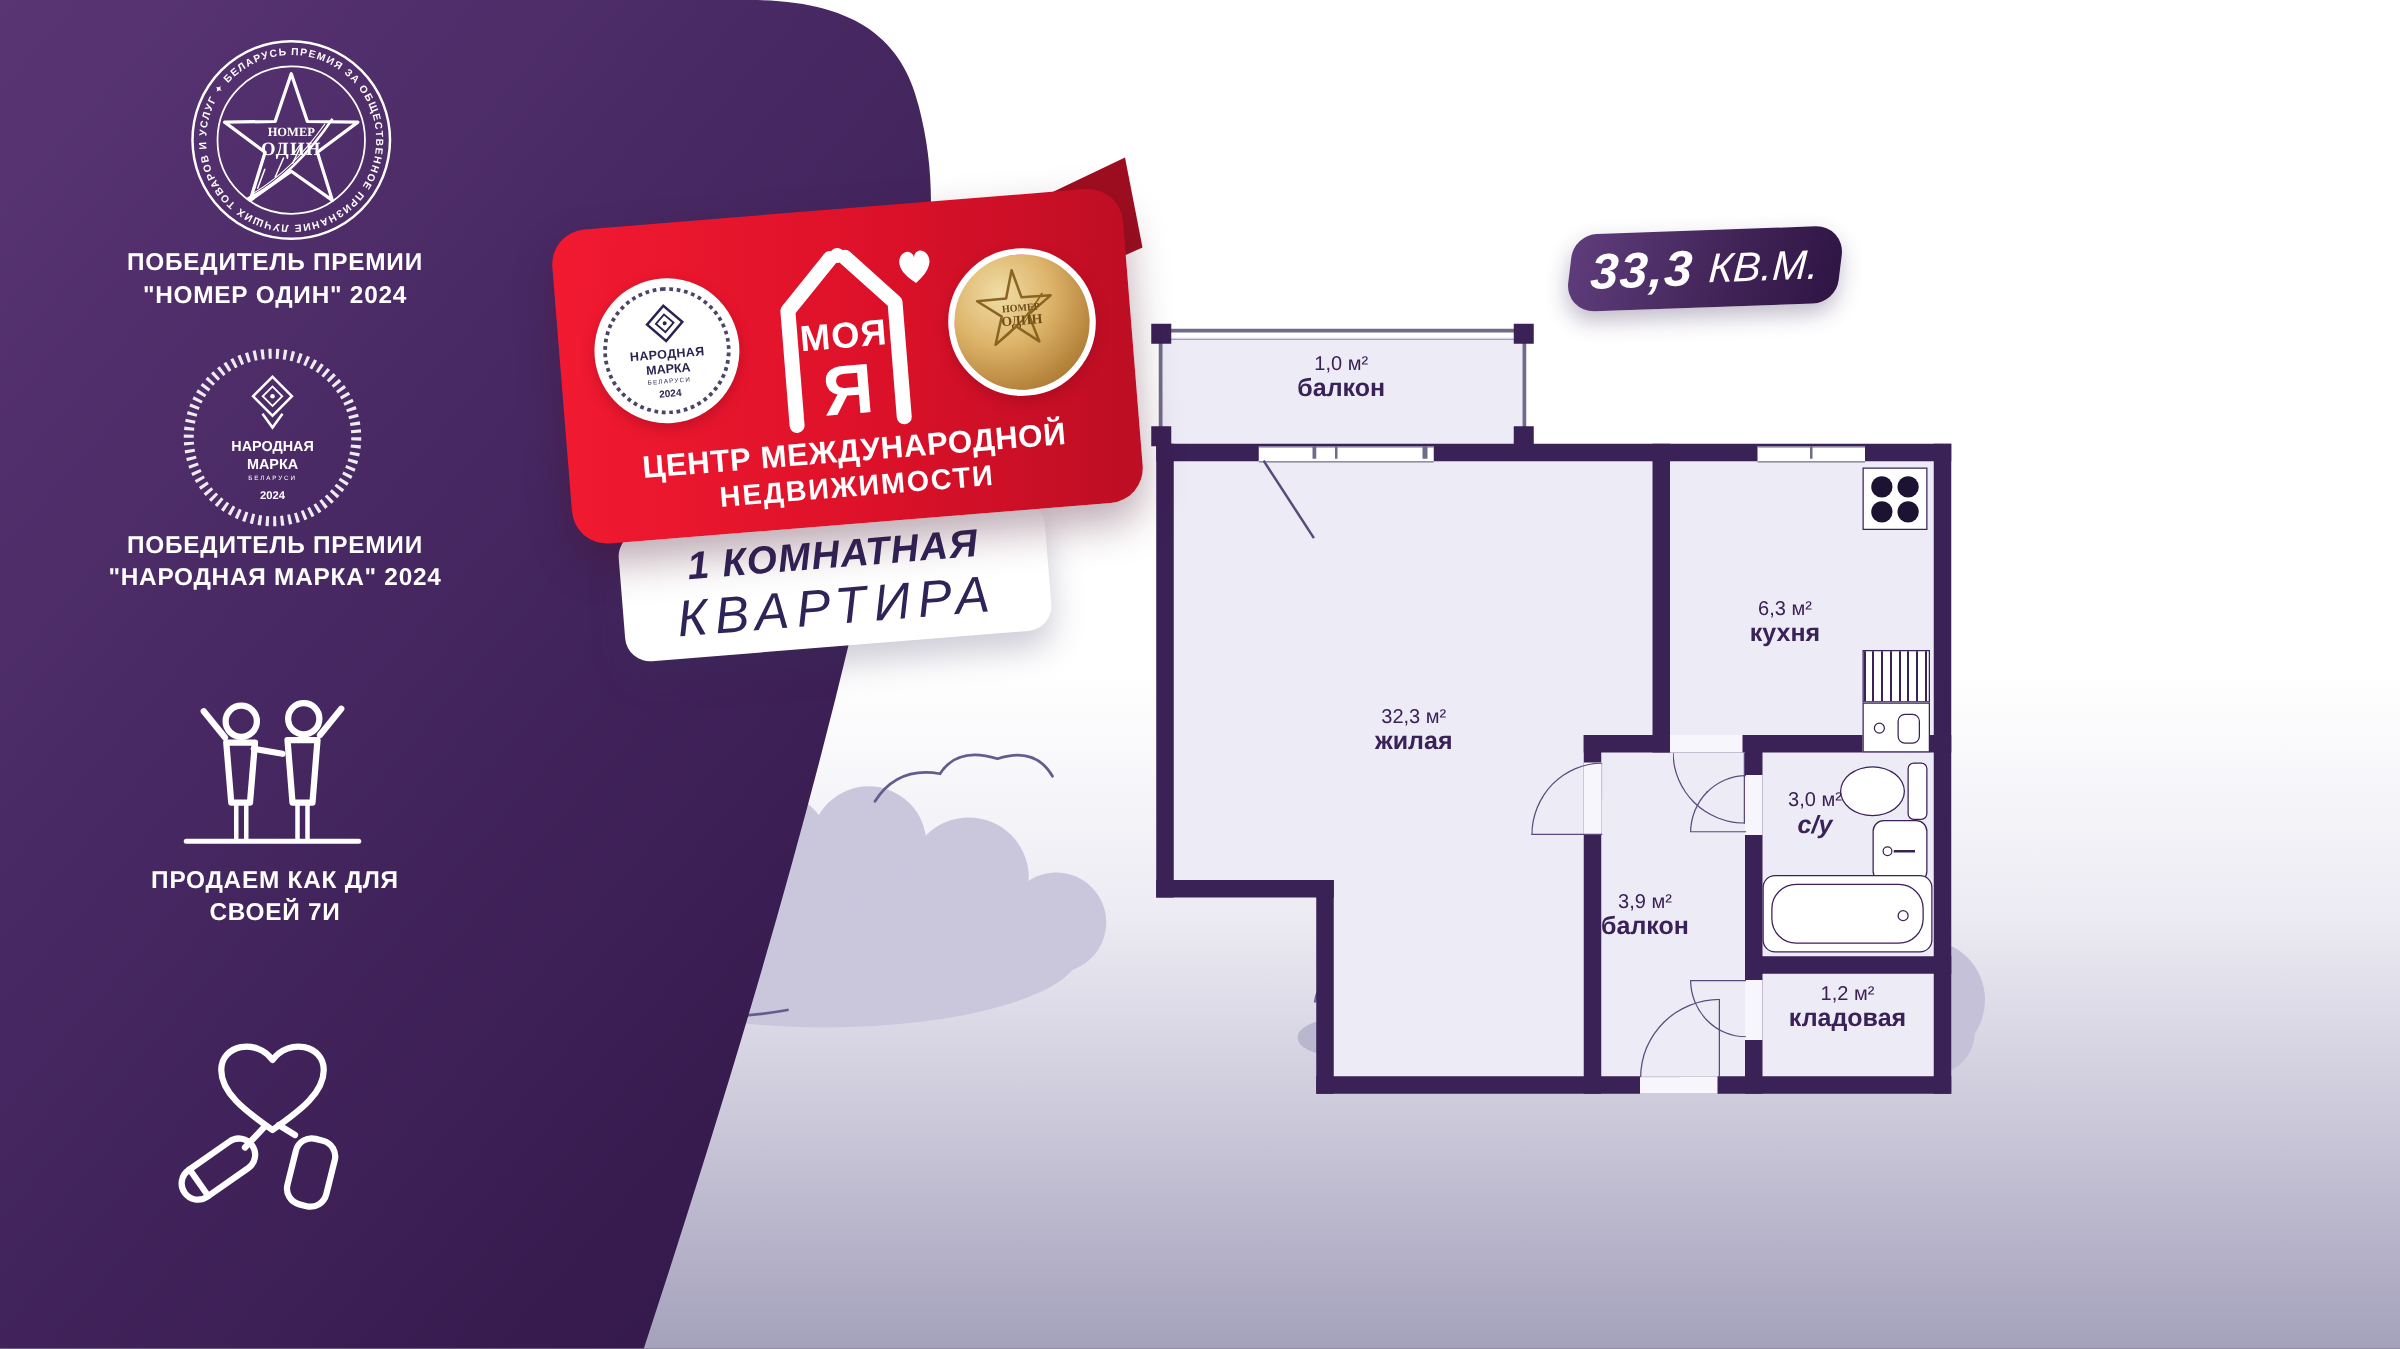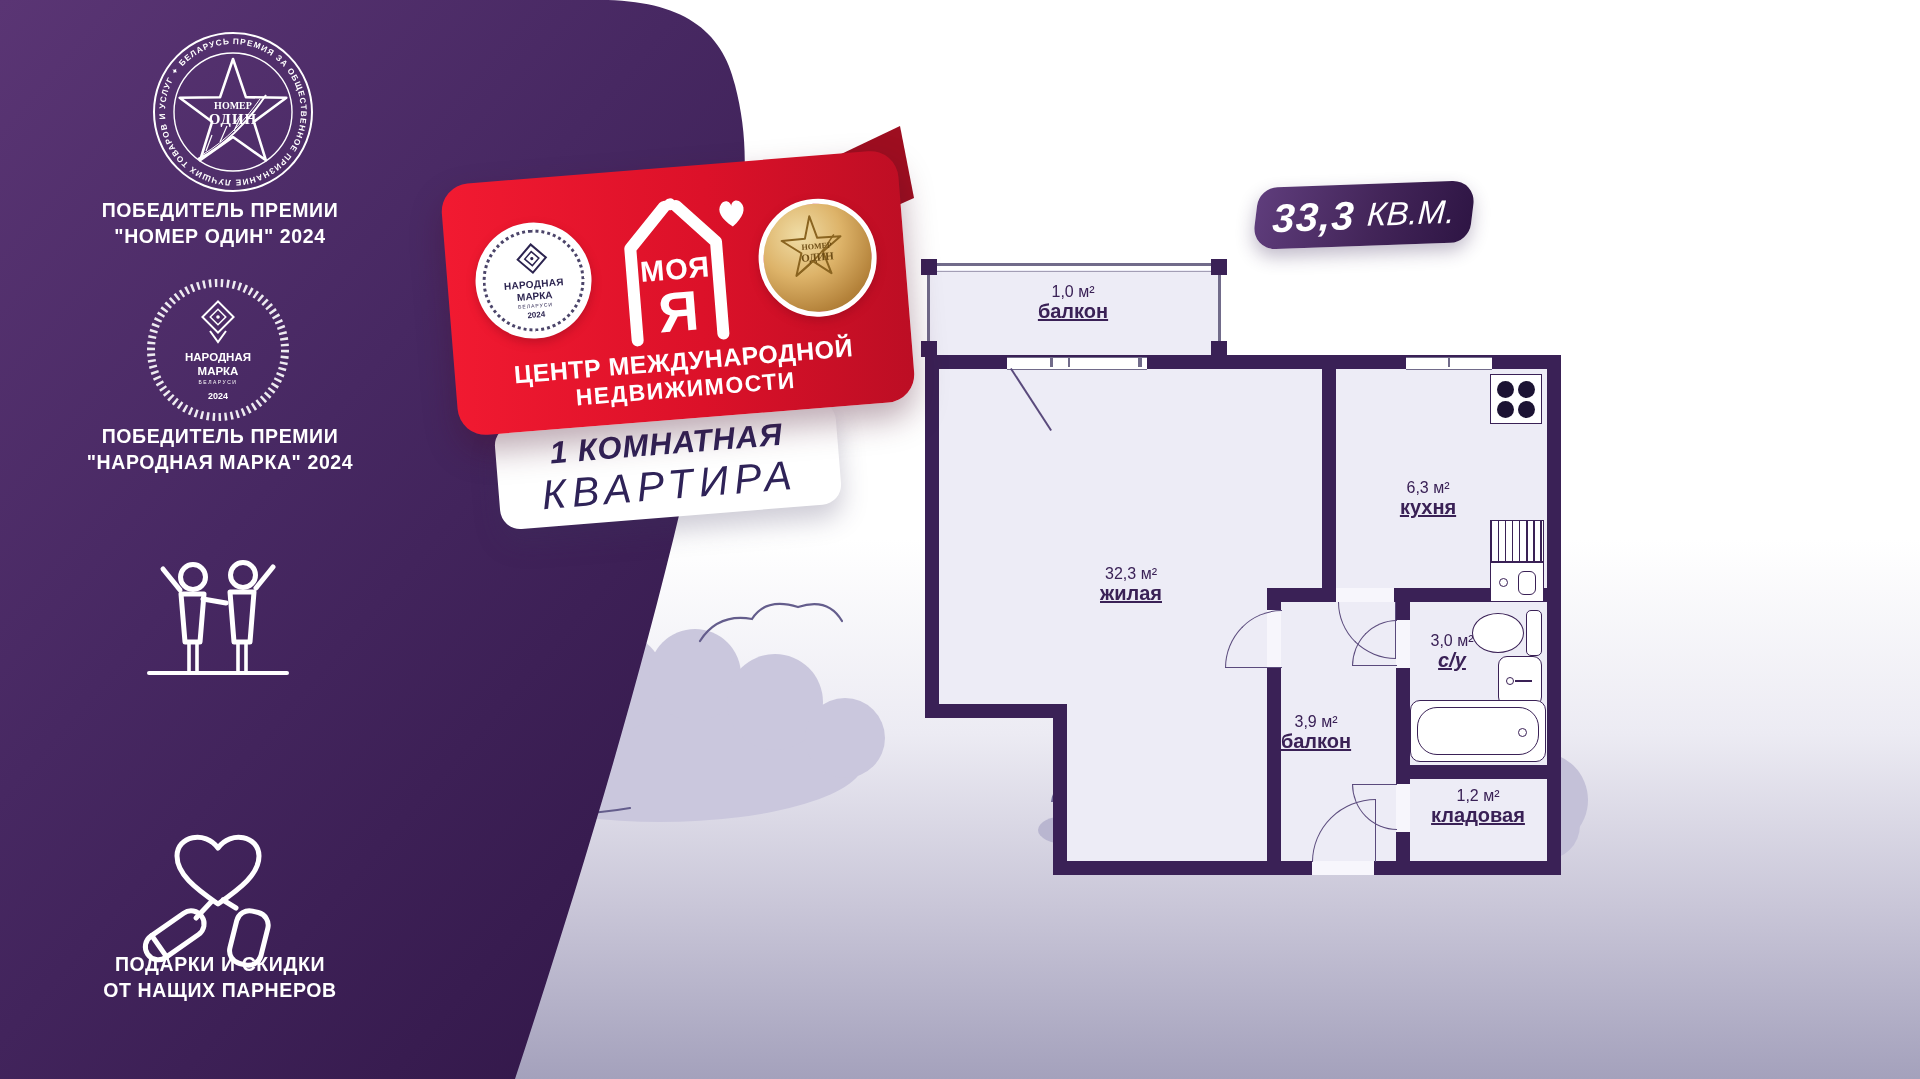--- a/index.html
+++ b/index.html
@@ -64,21 +64,21 @@
   .thinwall{position:absolute;background:#716b8a;}
   .cornersq{position:absolute;width:16px;height:16px;background:#3a2156;}
   .winband{position:absolute;background:#ffffff;border-top:1.5px solid #716b8a;border-bottom:1.5px solid #716b8a;}
   .windiv{position:absolute;background:#716b8a;}
   .gap{position:absolute;background:#f7f6fc;}
   .arc{position:absolute;border:0 solid #5a4a7c;background:transparent;}
   .leafline{position:absolute;width:2px;background:#5a4a7c;}
   .fx{position:absolute;background:#fff;border:1.5px solid #3a2156;box-sizing:border-box;}
   .room-label{position:absolute;transform:translateX(-50%);text-align:center;color:#3a2156;white-space:nowrap;}
   .room-label .area{display:block;font-size:16px;font-weight:400;}
-  .room-label .rname{display:block;font-size:20px;font-weight:800;margin-top:-1px;text-decoration:underline;}
+  .room-label .rname{display:block;font-size:20px;font-weight:800;margin-top:-1px;}
   .stove-dots{position:absolute;inset:4px;display:grid;grid-template-columns:1fr 1fr;place-items:center;}
   .stove-dots span{width:17px;height:17px;border-radius:50%;background:#1c1333;}
   .hatch{background:repeating-linear-gradient(90deg,#3a2156 0 1.5px,#ffffff 1.5px 7px);}
 </style>
 </head>
 <body>
 
 <div class="canvas">
 
   <svg class="layer" style="z-index:1" viewBox="0 0 1920 1079">
@@ -170,37 +170,37 @@
       <circle cx="60" cy="24" r="12.5"></circle>
       <path d="M30 16 L47 37"></path>
       <path d="M48 41 L71 41 L67 89 L52 89 Z"></path>
       <path d="M56 89 V118 M64 89 V118" stroke-width="3.6"></path>
       <path d="M70 46 L93 50"></path>
       <circle cx="110" cy="22" r="12.5"></circle>
       <path d="M140 14 L123 35"></path>
       <path d="M97 39 L121 39 L117 89 L101 89 Z"></path>
       <path d="M105 89 V118 M113 89 V118" stroke-width="3.6"></path>
     </svg>
+    <div class="cap" style="top:692px">
+      <span>ПРОДАЕМ КАК ДЛЯ</span><br>
+      <span>СВОЕЙ 7И</span>
+    </div>
 
     <svg class="badge-svg" style="left:133px;top:808px" width="170" height="160" viewBox="0 0 170 160" fill="none" stroke="#fff" stroke-width="5" stroke-linecap="round" stroke-linejoin="round">
       <path d="M85 96 C62 80 44 66 44 48 C44 28 72 22 85 40 C98 22 126 28 126 48 C126 66 108 80 85 96 Z"></path>
       <g transform="rotate(-35 45 125)">
         <rect x="8" y="112" width="66" height="26" rx="13"></rect>
         <line x1="22" y1="112" x2="22" y2="138"></line>
       </g>
       <path d="M63 110 L79 93"></path>
       <g transform="rotate(14 120 130)">
         <rect x="100" y="104" width="32" height="54" rx="13"></rect>
       </g>
       <path d="M103 100 L90 92"></path>
     </svg>
-    <div class="cap" style="top:952px">
-      <span>ПОДАРКИ И СКИДКИ</span><br>
-      <span>ОТ НАЩИХ ПАРНЕРОВ</span>
-    </div>
   </div>
 
   <svg class="fold-svg" width="1920" height="1079" viewBox="0 0 1920 1079">
     <polygon points="728,208 900,126 914,198 748,272" fill="#9e0e20"></polygon>
   </svg>
 
   <div class="ribbon">
     <div class="ribbon-row">
 
       <div class="wbadge">

